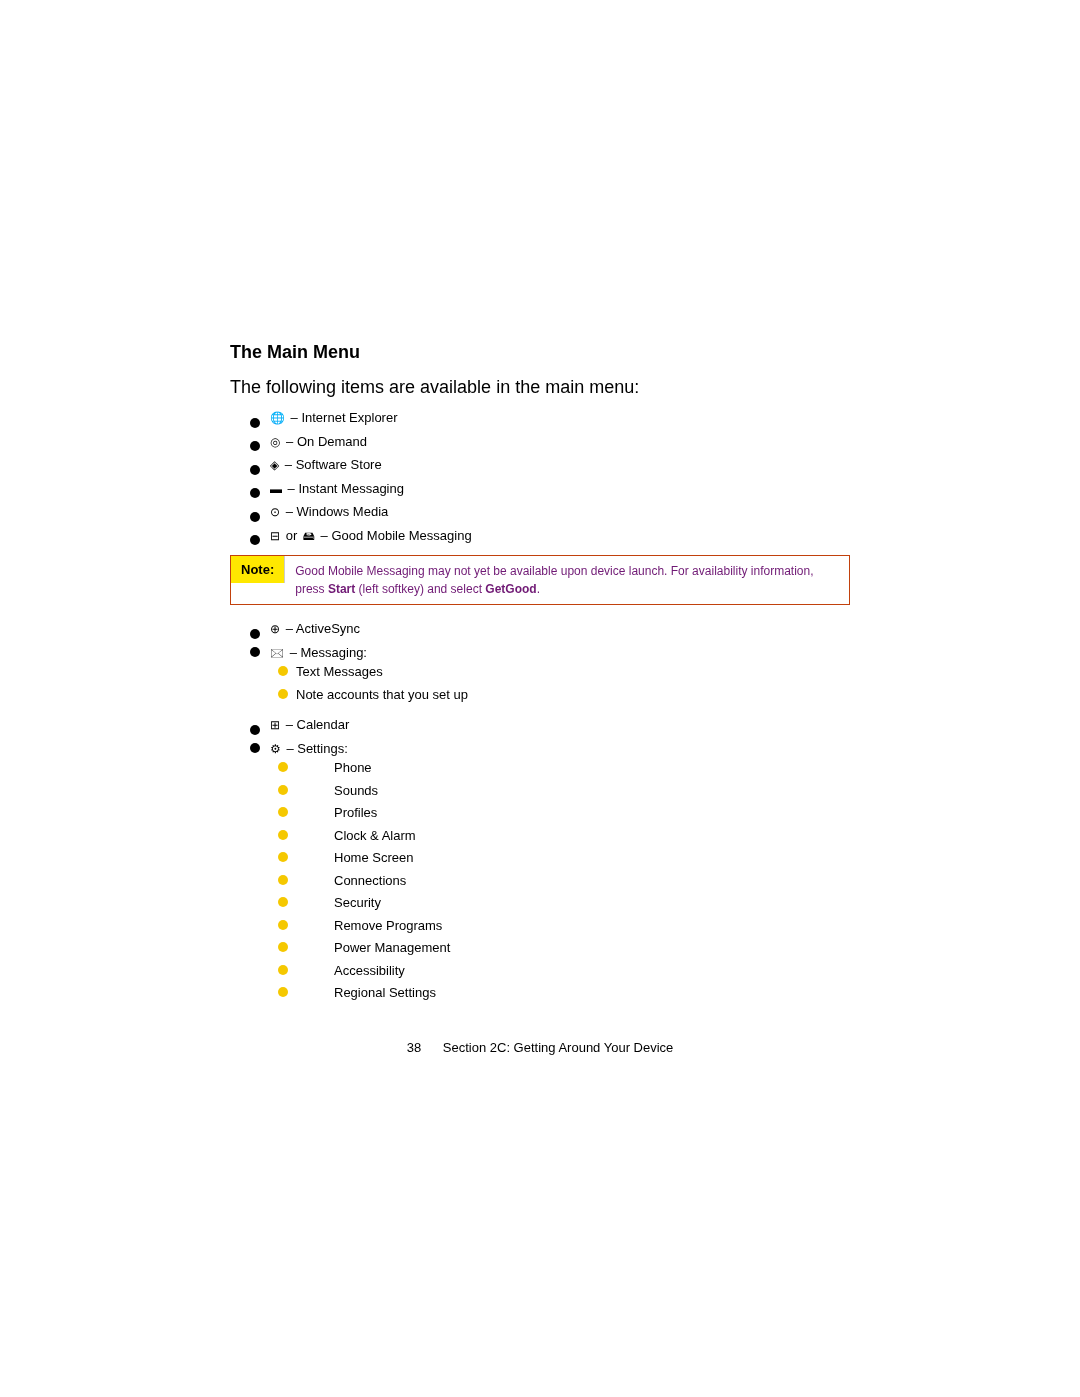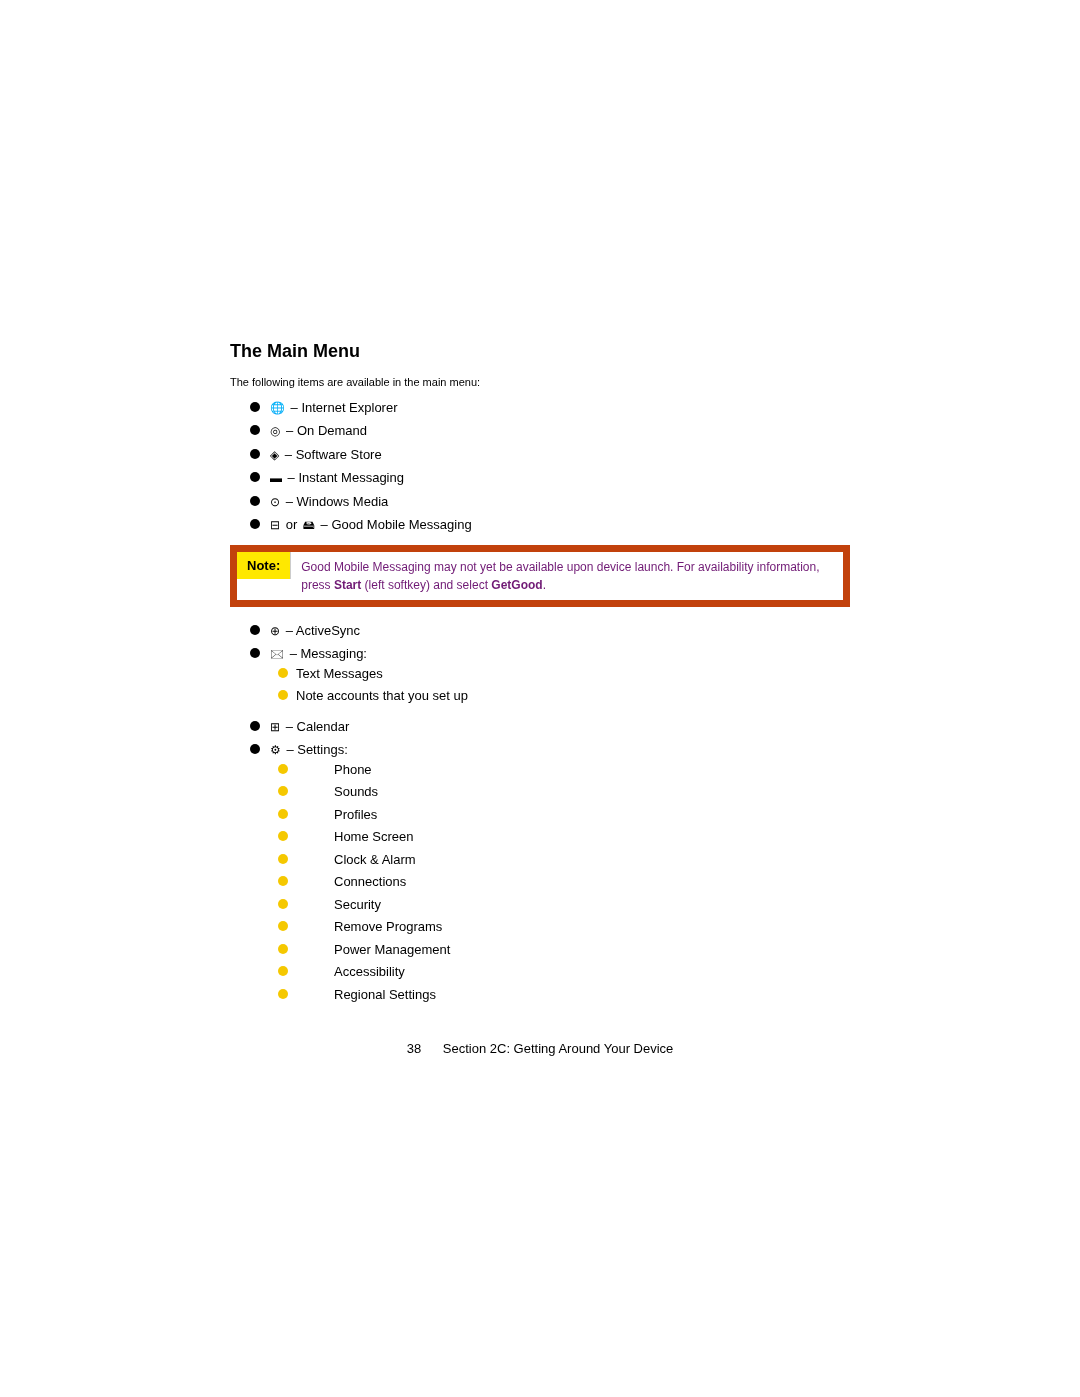--- a/index.html
+++ b/index.html
@@ -19,32 +19,32 @@
       padding: 60px 40px;
       margin: 0 auto;
     }
     .section-title {
       font-size: 18px;
       font-weight: bold;
       margin-bottom: 14px;
       font-family: 'Arial', sans-serif;
     }
     .intro-text {
-      font-size: 11px;
+      font-size: 18px;
       margin-bottom: 10px;
       color: #000;
     }
     .bullet-list {
       list-style: none;
       padding: 0;
       margin: 0 0 10px 20px;
     }
     .bullet-list li {
       display: flex;
-      align-items: flex-start;
+      align-items: flex-end;
       margin-bottom: 4px;
       font-size: 13px;
       line-height: 1.5;
     }
     .bullet-dot {
       width: 10px;
       height: 10px;
       background: #000;
       border-radius: 50%;
       margin-right: 8px;
@@ -62,21 +62,21 @@
     }
     .icon-inline {
       display: inline-block;
       font-size: 12px;
       margin: 0 2px;
     }
     .note-box {
       display: flex;
       align-items: flex-start;
       margin: 10px 0 14px 0;
-      border: 7px solid #c2410c;
+      border: 1px solid #c2410c;
     }
     .note-label {
       background: #ffe800;
       font-weight: bold;
       font-size: 13px;
       padding: 6px 10px;
       min-width: 48px;
       text-align: center;
       flex-shrink: 0;
       border-right: 1px solid #ccc;
@@ -238,25 +238,25 @@
           <li>
             <span class="bullet-dot-yellow"></span>
             <span>Sounds</span>
           </li>
           <li>
             <span class="bullet-dot-yellow"></span>
             <span>Profiles</span>
           </li>
           <li>
             <span class="bullet-dot-yellow"></span>
+            <span>Clock &amp; Alarm</span>
+          </li>
+          <li>
+            <span class="bullet-dot-yellow"></span>
             <span>Home Screen</span>
-          </li>
-          <li>
-            <span class="bullet-dot-yellow"></span>
-            <span>Clock &amp; Alarm</span>
           </li>
           <li>
             <span class="bullet-dot-yellow"></span>
             <span>Connections</span>
           </li>
           <li>
             <span class="bullet-dot-yellow"></span>
             <span>Security</span>
           </li>
           <li>

